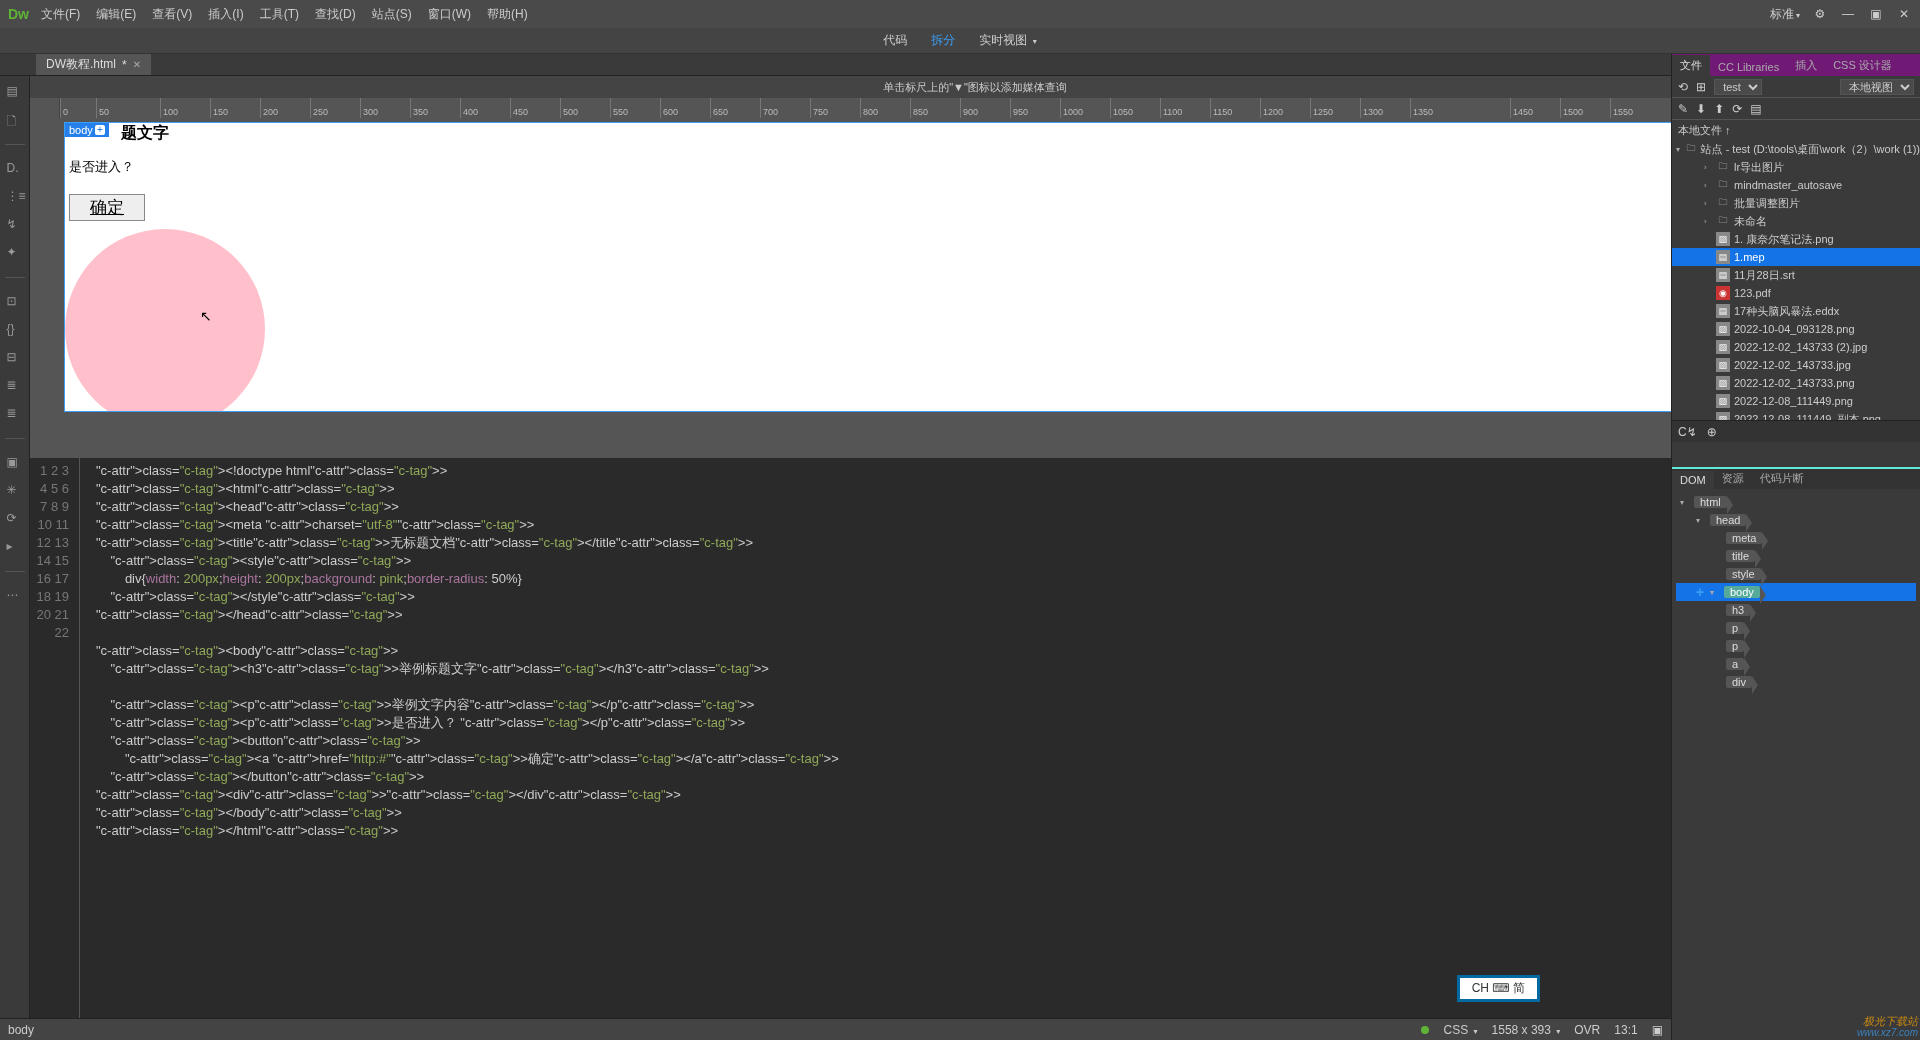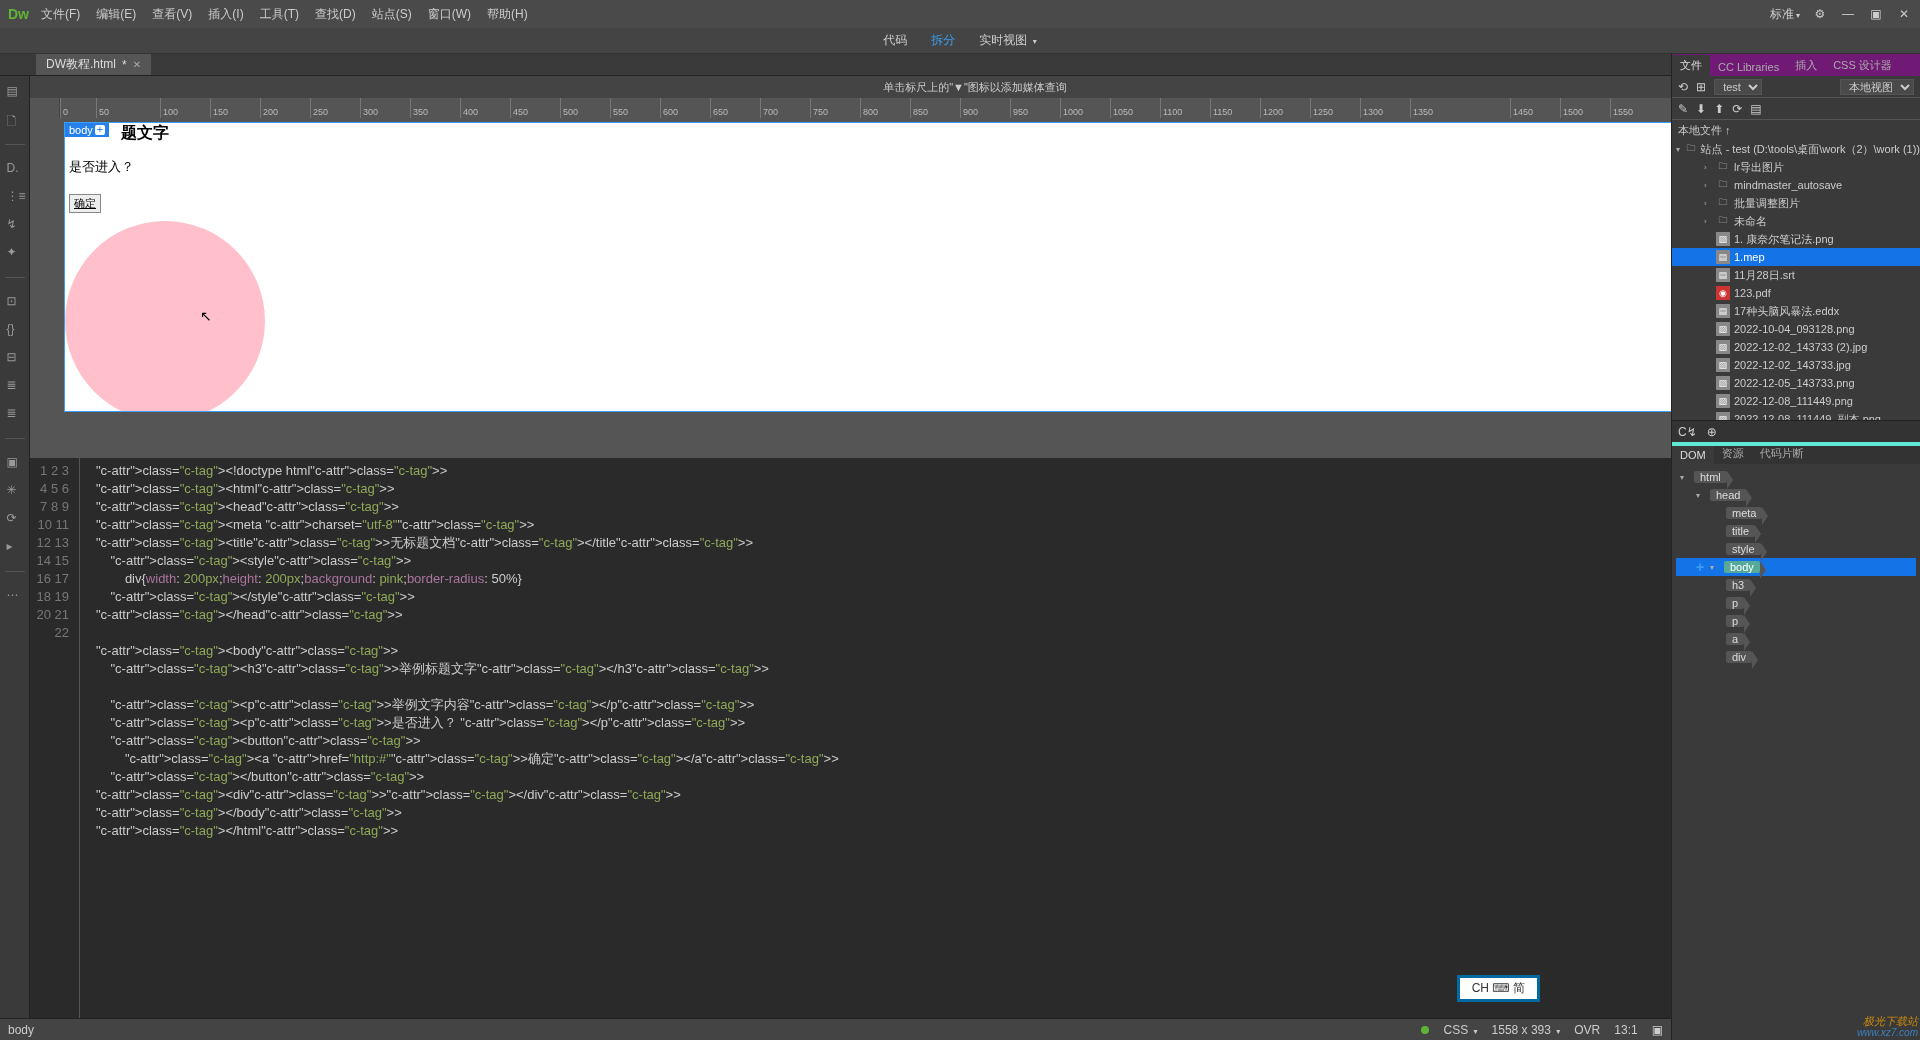--- a/index.html
+++ b/index.html
@@ -42,21 +42,21 @@
 .ruler-tick { position: absolute; top: 0; font-size: 9px; color: #bbb; height: 100%; border-left: 1px solid #777; padding-left: 2px; display:flex; align-items:flex-end; padding-bottom:1px; }
 .ruler-end { width: 20px; background: #555; }
 
 
 .design-scroll { height: 340px; background: #555; padding: 4px 4px 4px 34px; }
 .design-view { background: white; height: 290px; border: 1px solid #3a9ff5; position: relative; color: black; overflow: hidden; }
 .body-tag-marker { position: absolute; left: 0; top: 0; background: #2680eb; color: white; font-size: 11px; padding: 1px 4px; display:flex; align-items:center; gap:2px; }
 .body-tag-marker .plus { background:#fff; color:#2680eb; border-radius:2px; width:10px; height:10px; display:flex; align-items:center; justify-content:center; font-size:10px; line-height:1;}
 .design-view h3 { font-size: 16px; font-weight: bold; margin-left: 56px; margin-top: 0px; }
 .design-view p { margin: 14px 4px; font-size: 13px; }
-.design-view .btn-ok { border: 1px solid #888; background: #eee; padding: 1px 4px; display: inline-block; margin: 4px; text-decoration: underline; font-size: 11px; font-family: Liberation Mono, monospace; }
+.design-view .btn-ok { border: 1px solid #888; background: #eee; padding: 1px 20px; display: inline-block; margin: 4px; text-decoration: underline; font-size: 17px; font-family: Liberation Mono, monospace; }
 .pink-circle { width: 200px; height: 200px; background: pink; border-radius: 50%; margin: 4px 0; }
 .cursor-ptr { position: absolute; left: 135px; top: 185px; font-size: 14px; color: black; }
 
 
 .code-view { flex: 1; background: #2a2a2a; font-family: Consolas, monospace; font-size: 13px; display: flex; overflow: hidden; }
 .gutter { width: 50px; background: #2a2a2a; color: #777; text-align: right; padding: 4px 10px 4px 0; line-height: 18px; border-right: 1px solid #555; }
 .code { padding: 4px 0 4px 16px; line-height: 18px; white-space: pre; }
 .c-str { color: #90a959; }
 .c-prop { color: #aa759f; }
 
@@ -80,21 +80,21 @@
 .tree-row { display: flex; align-items: center; height: 18px; padding-left: 4px; white-space: nowrap; }
 .tree-row.selected { background: #1473e6; color: white; }
 .tree-indent { display: inline-block; width: 14px; }
 .tree-arrow { width: 12px; font-size: 8px; color: #aaa; }
 .file-ico { width: 14px; height: 14px; margin-right: 4px; display: inline-flex; align-items: center; justify-content: center; font-size: 9px; }
 .folder-ico { color: #ccc; }
 .img-ico { background: #888; color: #fff; }
 .pdf-ico { background: #c33; color: #fff; }
 .txt-ico { background: #888; color: #fff; }
 
-.dom-panel-tabs { display: flex; background: #333; height: 22px; align-items: flex-end; font-size: 11px; border-top: 4px solid #5eead4;}
+.dom-panel-tabs { display: flex; background: #333; height: 22px; align-items: flex-end; font-size: 11px; border-top: 2px solid #5eead4; margin-top: 25px;}
 .dom-tree { flex: 1; background: #3a3a3a; font-size: 11px; padding: 4px; }
 .dom-row { display: flex; align-items: center; height: 18px; }
 .dom-row.selected { background: #1473e6; }
 .dom-tag { background: #555; border-radius: 2px; padding: 0 6px; color: #ddd; margin-left: 2px; position: relative; }
 .dom-tag:after { content:""; position:absolute; right:-6px; top:0; border-top:9px solid transparent; border-bottom:9px solid transparent; border-left:6px solid #555; }
 .dom-row.selected .dom-tag { background: #5a9; color:#fff; }
 .dom-plus { color: #3a9ff5; width: 14px; font-weight: bold; font-size: 14px; }
 .panel-sep { height: 22px; background: #333; border-top: 1px solid #222; display:flex; align-items:center; padding:0 6px; gap:10px; }
 
 
@@ -400,21 +400,21 @@
         <span class="tree-indent"></span>
         <span class="tree-arrow"></span>
         <span class="file-ico img-ico">▨</span>
         <span>2022-12-02_143733.jpg</span>
       </div>
       <div class="tree-row">
         <span class="tree-indent"></span>
         <span class="tree-indent"></span>
         <span class="tree-arrow"></span>
         <span class="file-ico img-ico">▨</span>
-        <span>2022-12-05_143733.png</span>
+        <span>2022-12-02_143733.png</span>
       </div>
       <div class="tree-row">
         <span class="tree-indent"></span>
         <span class="tree-indent"></span>
         <span class="tree-arrow"></span>
         <span class="file-ico img-ico">▨</span>
         <span>2022-12-08_111449.png</span>
       </div>
       <div class="tree-row">
         <span class="tree-indent"></span>

